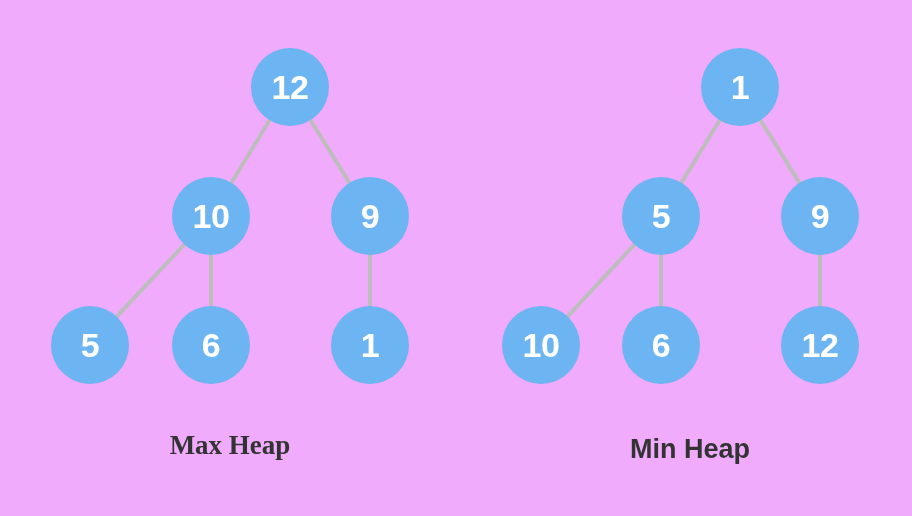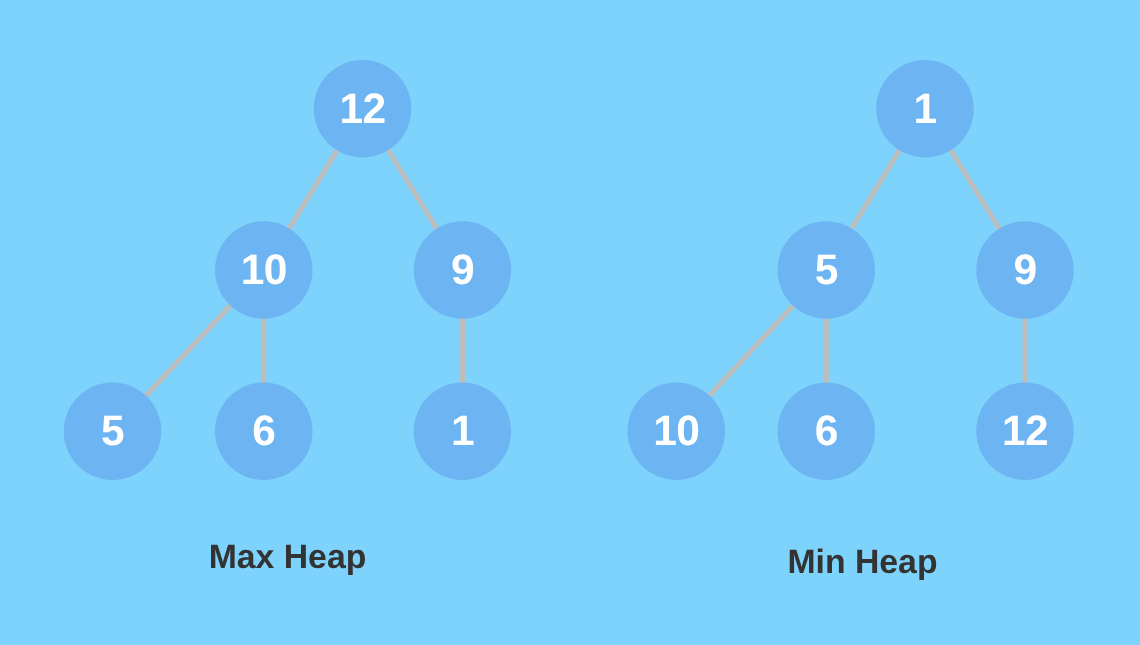--- a/index.html
+++ b/index.html
@@ -46,40 +46,40 @@
     text-align: center;
     font-weight: bold;
     font-family: "Liberation Sans", sans-serif;
     white-space: nowrap;
     transform: translateX(-50%);
   }
 </style>
 </head>
 <body>
 
-<div id="canvas" style="width: 912px; height: 516px; background: #7dd3fc;">
+<div id="canvas" style="width: 912px; height: 516px; background: #f0abfc;">
   <svg id="edge-layer" viewBox="0 0 912 516" width="912" height="516">
       <line x1="290" y1="87" x2="211" y2="216" stroke="#bdbdbd" stroke-width="4" stroke-linecap="butt"></line>
       <line x1="290" y1="87" x2="370" y2="216" stroke="#bdbdbd" stroke-width="4" stroke-linecap="butt"></line>
       <line x1="211" y1="216" x2="90" y2="345" stroke="#bdbdbd" stroke-width="4" stroke-linecap="butt"></line>
       <line x1="211" y1="216" x2="211" y2="345" stroke="#bdbdbd" stroke-width="4" stroke-linecap="butt"></line>
       <line x1="370" y1="216" x2="370" y2="345" stroke="#bdbdbd" stroke-width="4" stroke-linecap="butt"></line>
       <line x1="740" y1="87" x2="661" y2="216" stroke="#bdbdbd" stroke-width="4" stroke-linecap="butt"></line>
       <line x1="740" y1="87" x2="820" y2="216" stroke="#bdbdbd" stroke-width="4" stroke-linecap="butt"></line>
       <line x1="661" y1="216" x2="541" y2="345" stroke="#bdbdbd" stroke-width="4" stroke-linecap="butt"></line>
       <line x1="661" y1="216" x2="661" y2="345" stroke="#bdbdbd" stroke-width="4" stroke-linecap="butt"></line>
       <line x1="820" y1="216" x2="820" y2="345" stroke="#bdbdbd" stroke-width="4" stroke-linecap="butt"></line>
     </svg>
 <div class="node" style="left: 251px; top: 48px; width: 78px; height: 78px; background: rgb(108, 180, 242); color: rgb(255, 255, 255); font-size: 34px;">12</div>
     <div class="node" style="left: 172px; top: 177px; width: 78px; height: 78px; background: rgb(108, 180, 242); color: rgb(255, 255, 255); font-size: 34px;">10</div>
     <div class="node" style="left: 331px; top: 177px; width: 78px; height: 78px; background: rgb(108, 180, 242); color: rgb(255, 255, 255); font-size: 34px;">9</div>
     <div class="node" style="left: 51px; top: 306px; width: 78px; height: 78px; background: rgb(108, 180, 242); color: rgb(255, 255, 255); font-size: 34px;">5</div>
     <div class="node" style="left: 172px; top: 306px; width: 78px; height: 78px; background: rgb(108, 180, 242); color: rgb(255, 255, 255); font-size: 34px;">6</div>
     <div class="node" style="left: 331px; top: 306px; width: 78px; height: 78px; background: rgb(108, 180, 242); color: rgb(255, 255, 255); font-size: 34px;">1</div>
-    <div class="caption" style="left: 230px; top: 430px; color: rgb(51, 51, 51); font-size: 27px;">Max Heap</div>
+    <div class="caption" style="left: 230px; top: 430px; color: rgb(51, 51, 51); font-size: 27px; font-family: Liberation Serif, serif;">Max Heap</div>
     <div class="node" style="left: 701px; top: 48px; width: 78px; height: 78px; background: rgb(108, 180, 242); color: rgb(255, 255, 255); font-size: 34px;">1</div>
     <div class="node" style="left: 622px; top: 177px; width: 78px; height: 78px; background: rgb(108, 180, 242); color: rgb(255, 255, 255); font-size: 34px;">5</div>
     <div class="node" style="left: 781px; top: 177px; width: 78px; height: 78px; background: rgb(108, 180, 242); color: rgb(255, 255, 255); font-size: 34px;">9</div>
     <div class="node" style="left: 502px; top: 306px; width: 78px; height: 78px; background: rgb(108, 180, 242); color: rgb(255, 255, 255); font-size: 34px;">10</div>
     <div class="node" style="left: 622px; top: 306px; width: 78px; height: 78px; background: rgb(108, 180, 242); color: rgb(255, 255, 255); font-size: 34px;">6</div>
     <div class="node" style="left: 781px; top: 306px; width: 78px; height: 78px; background: rgb(108, 180, 242); color: rgb(255, 255, 255); font-size: 34px;">12</div>
     <div class="caption" style="left: 690px; top: 434px; color: rgb(51, 51, 51); font-size: 27px;">Min Heap</div>
   </div>
 
 </body></html>

